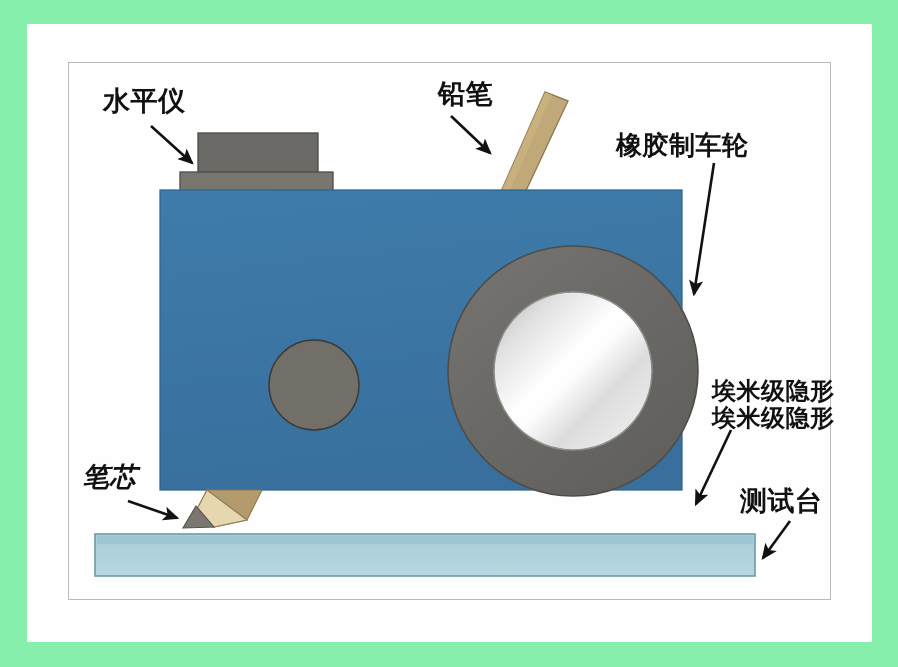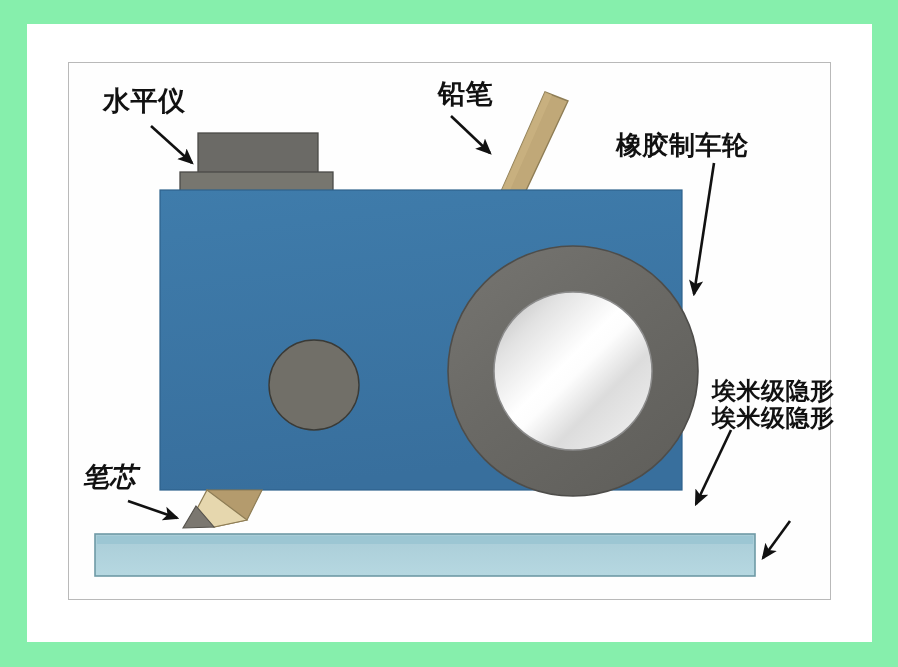--- a/index.html
+++ b/index.html
@@ -149,16 +149,17 @@
 
   <div class="lbl lbl-l1" id="lbl-pencil">铅笔</div>
 
   <div class="lbl lbl-l2" id="lbl-wheel">橡胶制车轮</div>
 
   <div class="lbl lbl-sm" id="lbl-coating">
     <div>埃米级隐形</div>
     <div>埃米级隐形</div>
   </div>
 
+  <div class="lbl lbl-l1" id="lbl-platform">测试台</div>
 
   <div class="lbl lbl-l1" id="lbl-lead">笔芯</div>
 
 </div>
 
 </body></html>

